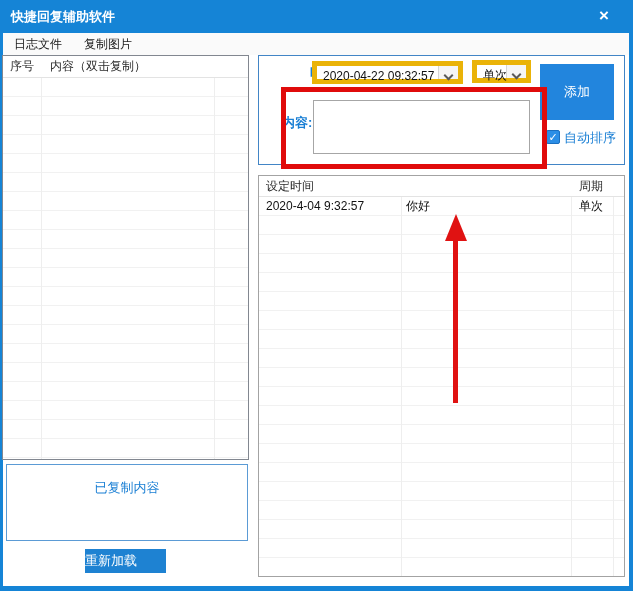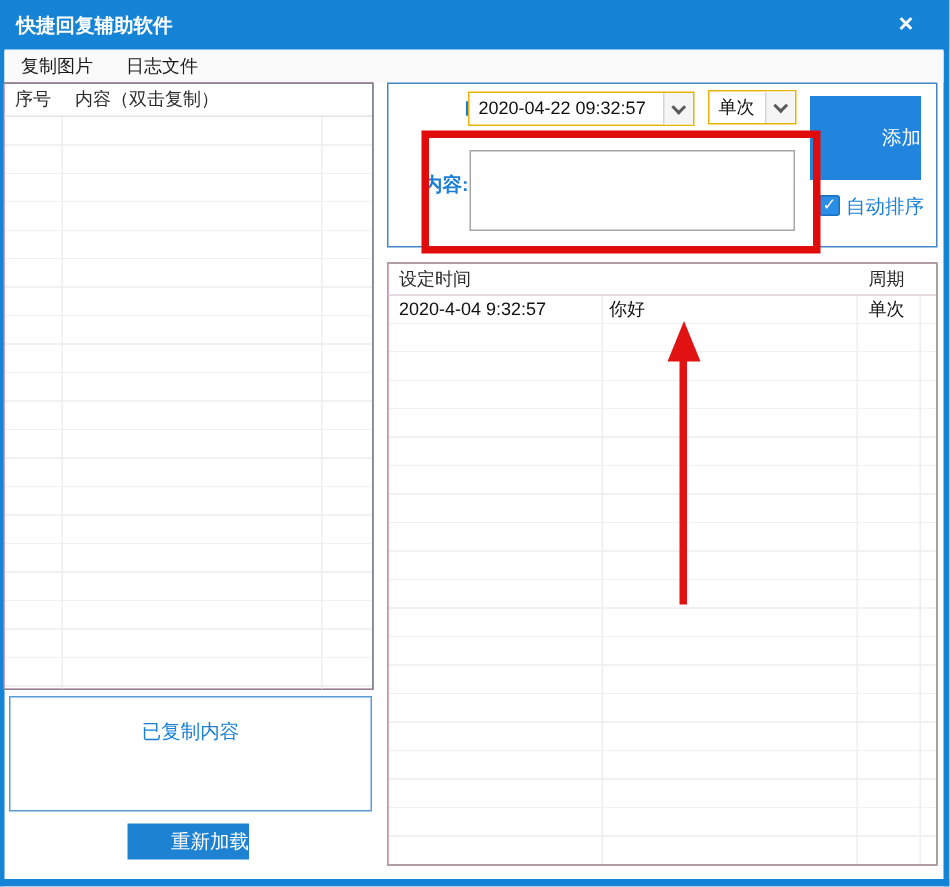--- a/index.html
+++ b/index.html
@@ -35,35 +35,35 @@
   .right-list{ left:258px; top:175px; width:367px; height:402px; border:1px solid #a3a3a3; }
   .right-list .lv-header{ height:21px; }
   .right-list .lv-body{ top:21px; }
   .data-row{ position:absolute; left:0; top:0; width:100%; height:19px; }
   .data-row .cell{ position:absolute; top:0; line-height:19px; font-size:12px; color:#111; white-space:nowrap; }
 
   
   .copied-box{ position:absolute; left:6px; top:464px; width:242px; height:77px; border:1px solid #5b9bd5; background:#fff; }
   .copied-box .cap{ display:block; text-align:center; margin-top:14px; font-size:13px; color:#1a7fd4; }
 
-  .reload-btn{ position:absolute; left:85px; top:549px; width:81px; height:24px; background:#1e82d2; color:#fff; font-size:13px; text-align:right; line-height:24px; cursor:pointer; }
+  .reload-btn{ position:absolute; left:85px; top:549px; width:81px; height:24px; background:#1e82d2; color:#fff; font-size:13px; text-align:left; line-height:24px; cursor:pointer; }
 
   
   .group-box{ position:absolute; left:258px; top:55px; width:367px; height:110px; border:1px solid #4285c6; background:#fff; }
   .form-label{ position:absolute; font-size:13px; font-weight:bold; color:#1a7fd4; white-space:nowrap; }
 
-  .combo{ position:absolute; height:23px; background:#fff; border:1px solid #eab308; }
+  .combo{ position:absolute; height:23px; background:#fff; border:5px solid #eab308; }
   .combo .val{ position:absolute; left:6px; top:0; line-height:21px; font-size:12px; color:#111; white-space:nowrap; }
   .combo .dd{ position:absolute; right:0; top:0; bottom:0; width:20px; background:#f5f5f5; border-left:1px solid #d5d5d5; }
   .chev{ position:absolute; left:6px; top:6px; width:7px; height:7px; border-right:2px solid #5a5a5a; border-bottom:2px solid #5a5a5a; transform:rotate(45deg); }
 
   .dt-combo{ left:312px; top:61px; width:151px; }
   .cycle-combo{ left:472px; top:60px; width:59px; }
 
-  .add-btn{ position:absolute; left:540px; top:64px; width:74px; height:56px; background:#2285dd; color:#fff; font-size:13px; text-align:right; line-height:56px; cursor:pointer; }
+  .add-btn{ position:absolute; left:540px; top:64px; width:74px; height:56px; background:#2285dd; color:#fff; font-size:13px; text-align:center; line-height:56px; cursor:pointer; }
 
   .content-textarea{ position:absolute; left:313px; top:100px; width:217px; height:54px; border:1px solid #a6a6a6; resize:none; font-family:"Liberation Sans",sans-serif; font-size:12px; padding:3px; outline:none; }
 
   .checkbox{ position:absolute; left:546px; top:130px; width:14px; height:14px; background:#2b8ee6; border:1px solid #1a6fc0; border-radius:2px; color:#fff; font-size:11px; line-height:13px; text-align:center; cursor:pointer; }
   .autosort-label{ position:absolute; left:564px; top:129px; font-size:13px; color:#1a7fd4; white-space:nowrap; }
 
   
   .anno{ position:absolute; pointer-events:none; z-index:50; }
   .hl-rect{ left:281px; top:87px; width:266px; height:82px; border:5px solid #e00b0b; }
   .arrow-head{ left:445px; top:214px; width:0; height:0; border-left:11px solid transparent; border-right:11px solid transparent; border-bottom:27px solid #e01212; }
@@ -73,22 +73,22 @@
 <body>
 
 <div class="window">
 
   <div class="titlebar">
     <span class="title">快捷回复辅助软件</span>
     <div class="close-btn">×</div>
   </div>
 
   <div class="menubar">
+    <div class="menu-item">日志文件</div>
     <div class="menu-item">复制图片</div>
-    <div class="menu-item">日志文件</div>
   </div>
 
   <div class="listview left-list">
     <div class="lv-header">
       <div class="hcell" style="left:7px;">序号</div>
       <div class="hcell" style="left:47px;">内容（双击复制）</div>
     </div>
     <div class="lv-body">
       <div class="vline" style="left:38px;"></div>
       <div class="vline" style="left:211px;"></div>

